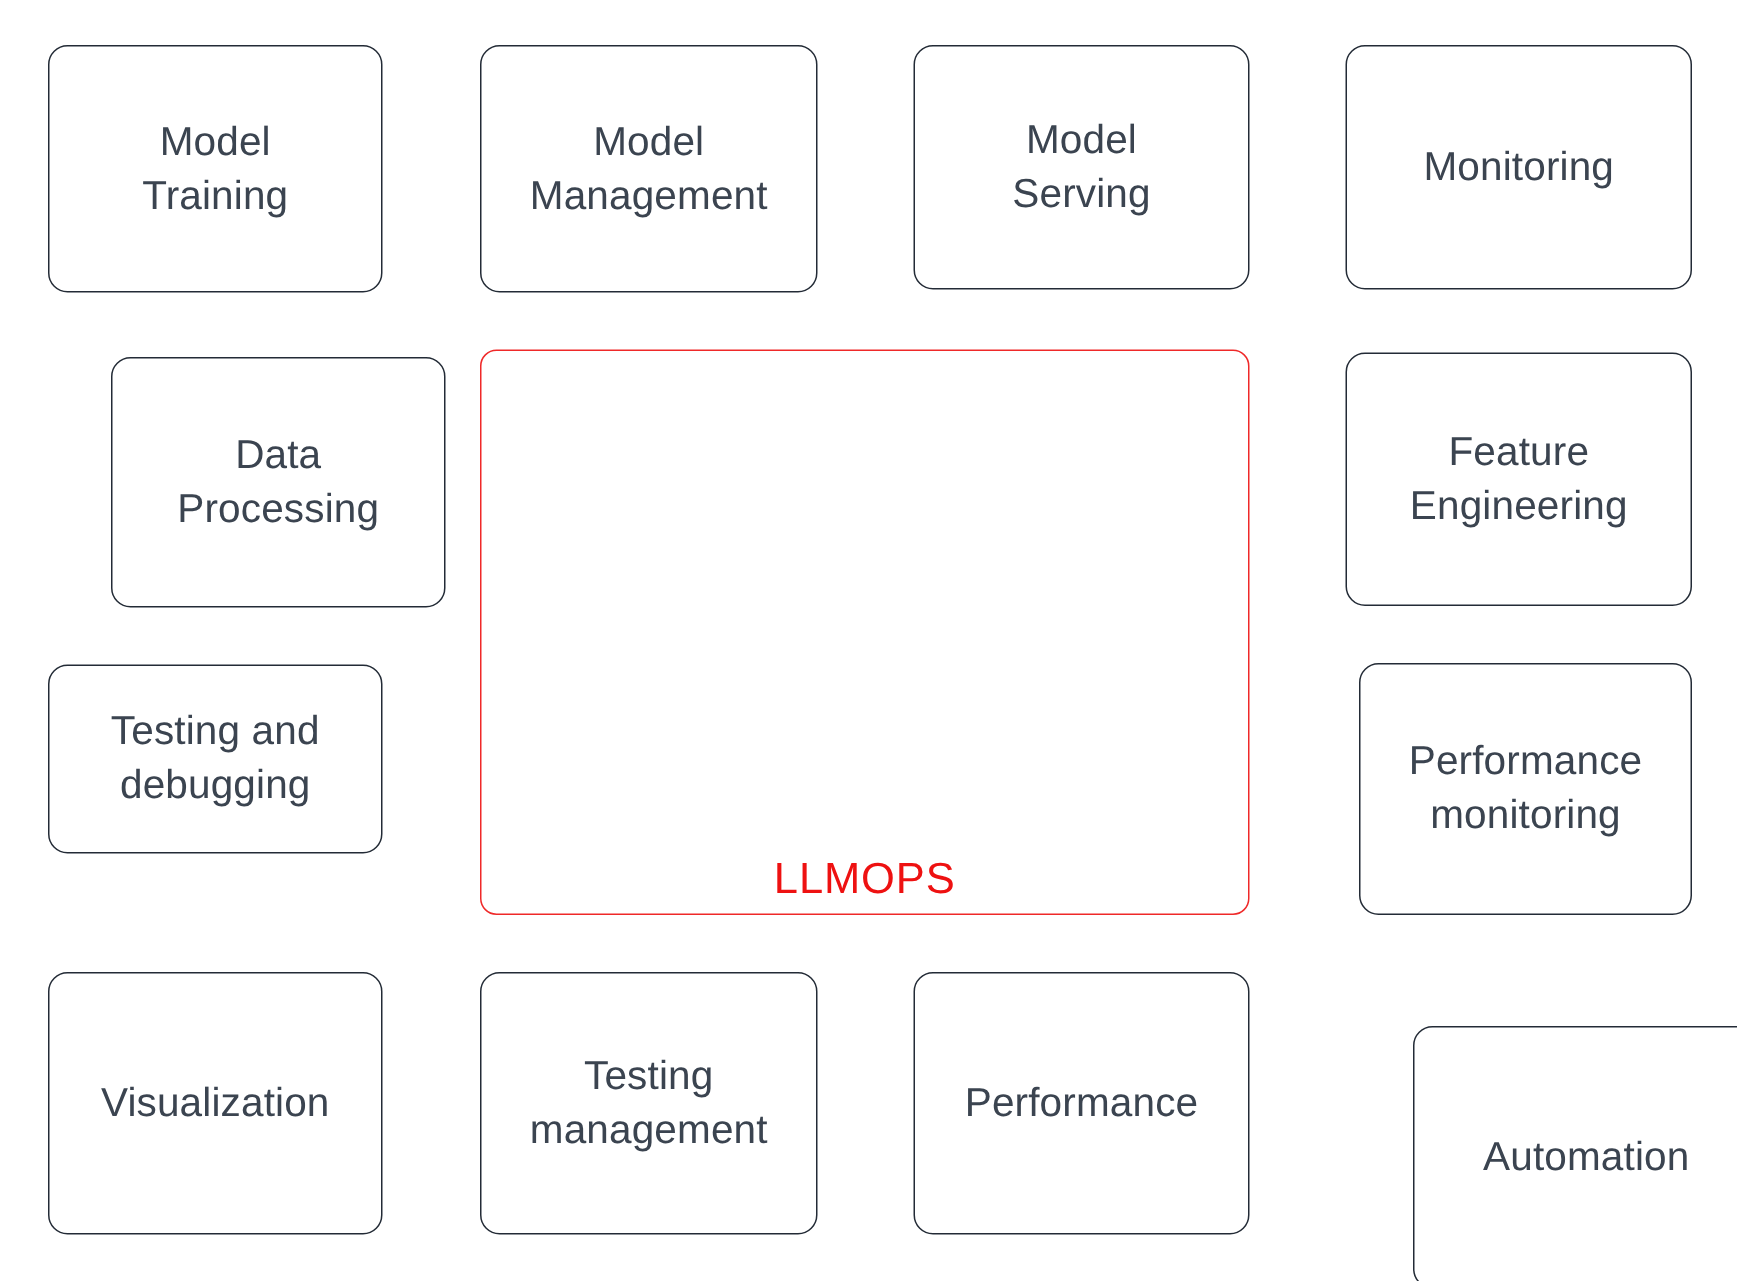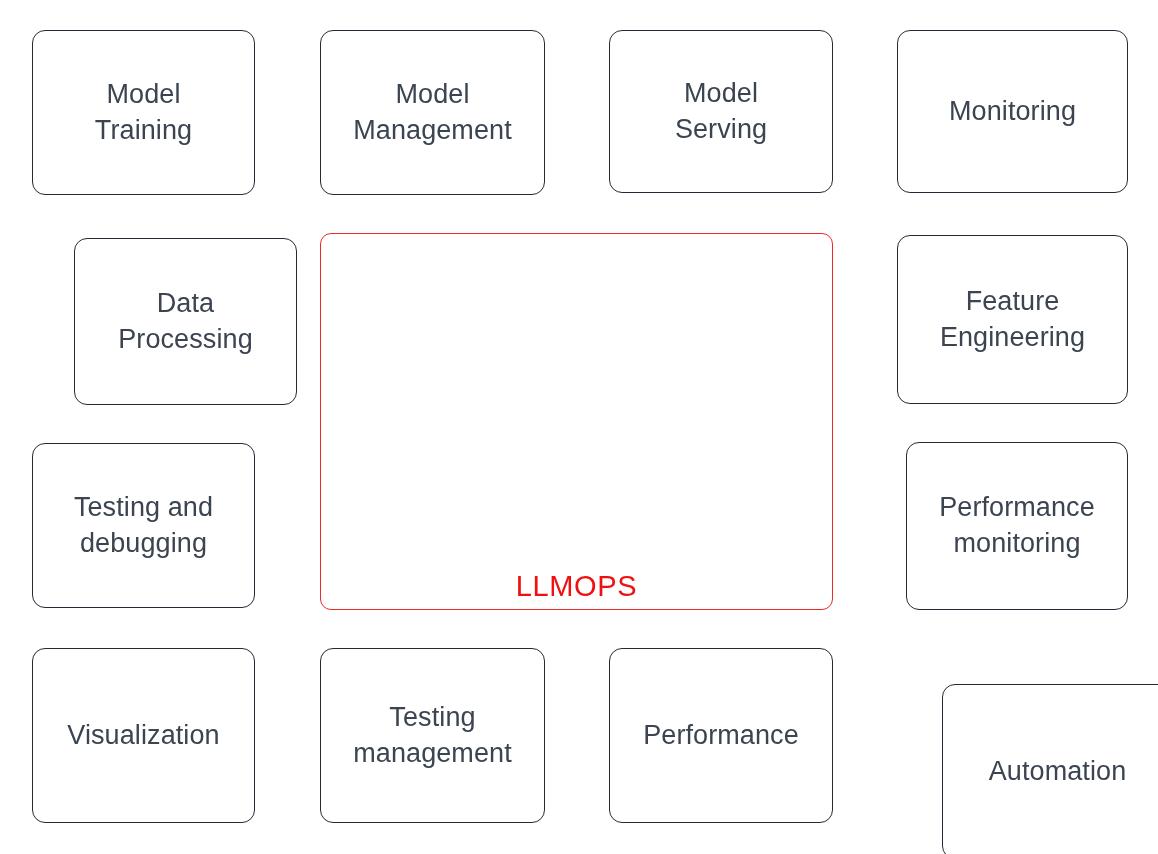--- a/index.html
+++ b/index.html
@@ -80,21 +80,21 @@
 
   <div class="node node-center" style="left:320px; top:233px; width:513px; height:377px;align-items:flex-end;">
     <span class="node-label">LLMOPS</span>
   </div>
 
   <div class="node" style="left:897px; top:235px; width:231px; height:169px;justify-content:center;">
     <span class="node-label">Feature
 Engineering</span>
   </div>
 
-  <div class="node" style="left:32px; top:443px; width:223px; height:165px;">
+  <div class="node" style="left:32px; top:443px; width:223px; height:126px;">
     <span class="node-label">Testing and
 debugging</span>
   </div>
 
   <div class="node" style="left:906px; top:442px; width:222px; height:168px;">
     <span class="node-label">Performance
 monitoring</span>
   </div>
 
   <div class="node" style="left:32px; top:648px; width:223px; height:175px;">

